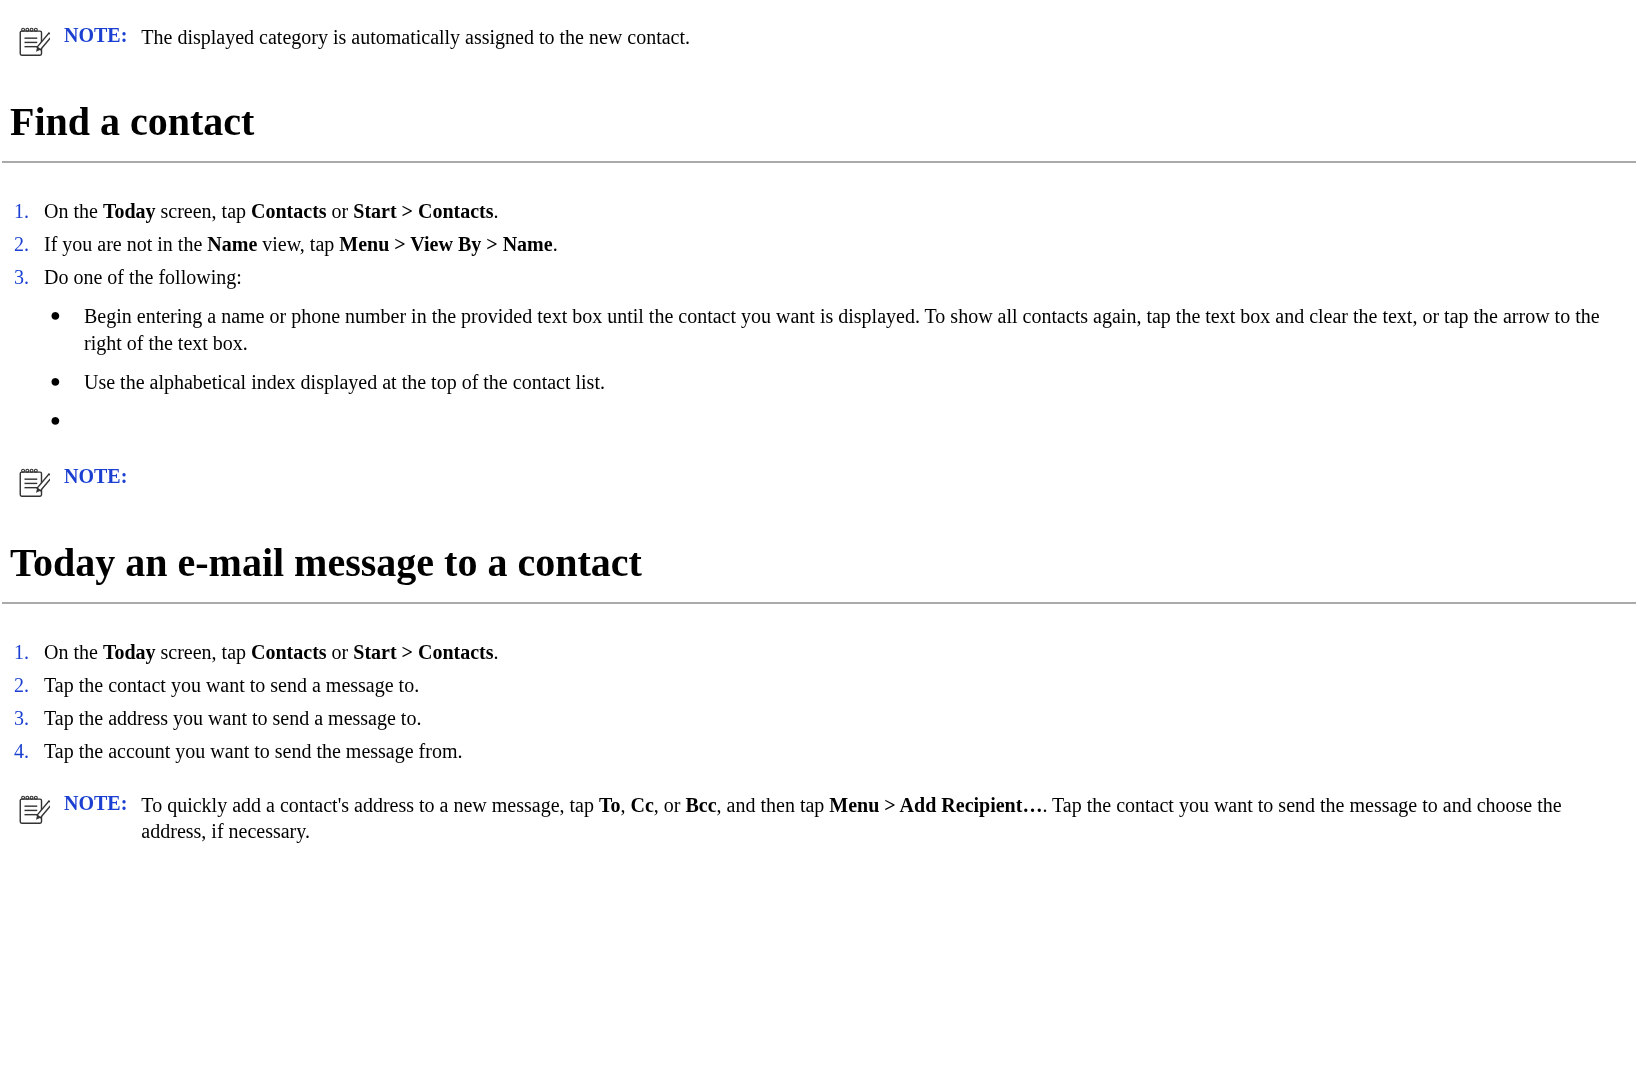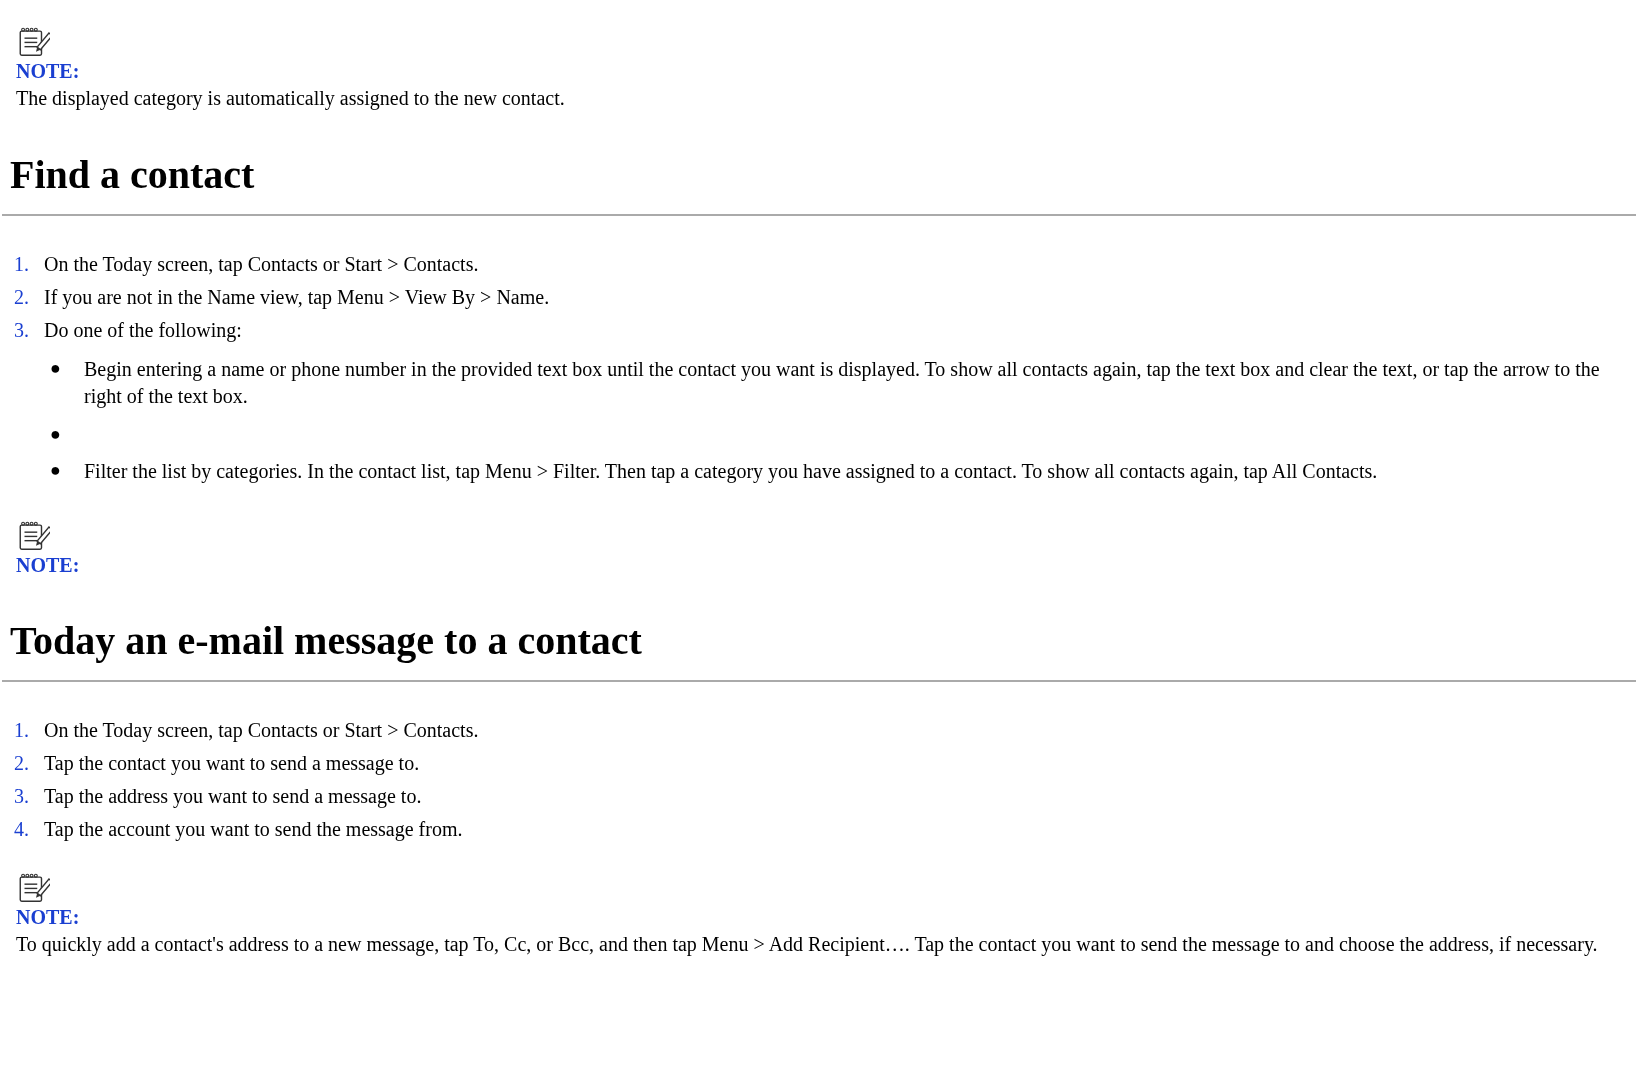--- a/index.html
+++ b/index.html
@@ -20,22 +20,22 @@
   }
   hr.section-rule {
     border: none;
     border-top: 2px solid #aaa;
     margin: 8px 0 32px 0;
   }
   
   .note-block {
     display: flex;
     align-items: flex-start;
+    gap: 14px;
     margin: 18px 10px 18px 14px;
-    flex-direction: column;
   }
   .note-icon {
     flex: 0 0 auto;
     width: 34px;
     height: 34px;
     margin-top: 2px;
   }
   .note-label {
     color: #1a3fd1;
     font-weight: bold;
@@ -85,21 +85,21 @@
     flex: 0 0 34px;
     min-width: 34px;
     text-align: left;
     font-size: 18px;
     padding-left: 6px;
     line-height: 1.35;
   }
   .sub-body {
     flex: 1 1 auto;
   }
-  b, strong { font-weight: normal; margin-top: 12px; }
+  b, strong { font-weight: bold; margin-top: 12px; }
   .note-after-list { margin-top: 22px; }
 </style>
 </head>
 <body>
 
 <div class="note-block">
   <svg class="note-icon" viewBox="0 0 48 48">
     <rect x="6" y="10" width="30" height="34" rx="2" fill="#fff" stroke="#333" stroke-width="2"></rect>
     <line x1="12" y1="20" x2="30" y2="20" stroke="#333" stroke-width="2"></line>
     <line x1="12" y1="26" x2="30" y2="26" stroke="#333" stroke-width="2"></line>
@@ -133,24 +133,24 @@
     </li>
     <li>
       <span class="step-num">3.</span>
       <div class="step-body">Do one of the following:<ul class="sub">
           <li>
             <span class="bullet">●</span>
             <div class="sub-body">Begin entering a name or phone number in the provided text box until the contact you want is displayed. To show all contacts again, tap the text box and clear the text, or tap the arrow to the right of the text box.</div>
           </li>
           <li>
             <span class="bullet">●</span>
+            <div class="sub-body">Use the alphabetical index displayed at the top of the contact list.</div>
           </li>
           <li>
             <span class="bullet">●</span>
-            <div class="sub-body">Filter the list by categories. In the contact list, tap <b>Menu &gt; Filter</b>. Then tap a category you have assigned to a contact. To show all contacts again, tap <b>All Contacts</b>.</div>
           </li>
         </ul></div>
     </li>
   </ol>
 
 <div class="note-block note-after-list">
   <svg class="note-icon" viewBox="0 0 48 48">
     <rect x="6" y="10" width="30" height="34" rx="2" fill="#fff" stroke="#333" stroke-width="2"></rect>
     <line x1="12" y1="20" x2="30" y2="20" stroke="#333" stroke-width="2"></line>
     <line x1="12" y1="26" x2="30" y2="26" stroke="#333" stroke-width="2"></line>

